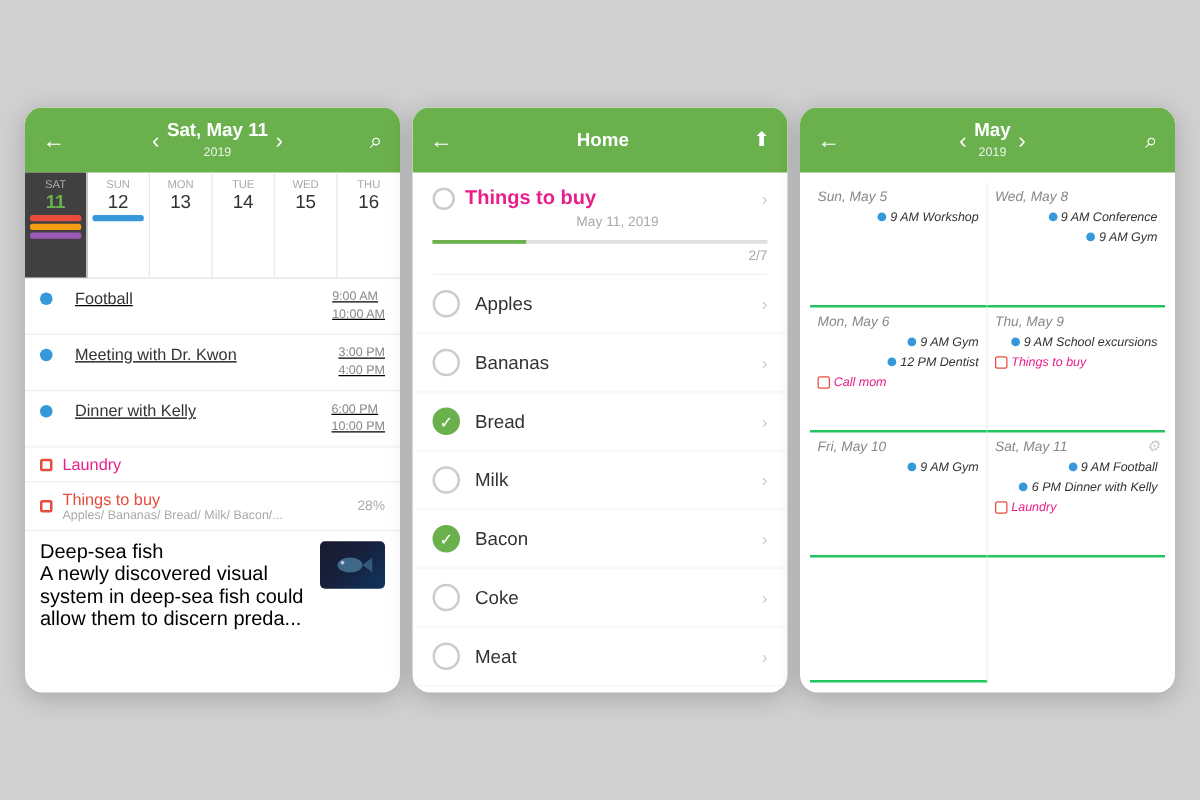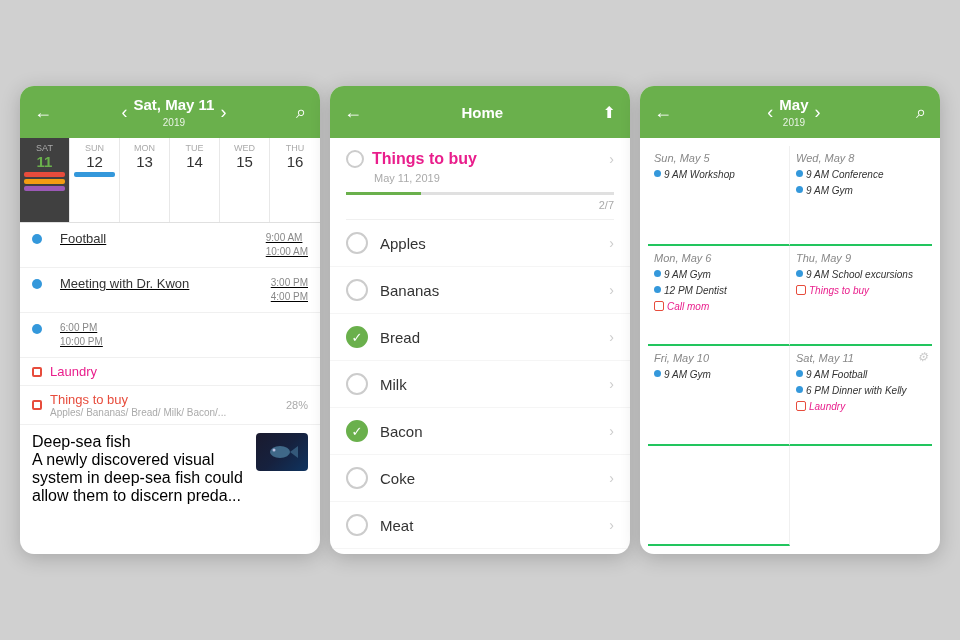--- a/index.html
+++ b/index.html
@@ -212,20 +212,21 @@
       flex: 1;
     }
     .chevron-right {
       color: #ccc;
       font-size: 14px;
     }
     .list-date {
       font-size: 11px;
       color: #aaa;
       padding: 0 16px 8px 44px;
+      text-align: center;
     }
     .progress-bar-container {
       height: 3px;
       background: #e0e0e0;
       margin: 0 16px 4px;
     }
     .progress-bar-fill {
       height: 100%;
       background: #6ab04c;
     }
@@ -294,20 +295,21 @@
       font-size: 11px;
       color: #888;
       margin-bottom: 4px;
       font-weight: 500;
     }
     .month-event {
       display: flex;
       align-items: flex-start;
       gap: 3px;
       margin-bottom: 3px;
+      justify-content: flex-end;
     }
     .month-dot {
       width: 7px;
       height: 7px;
       border-radius: 50%;
       margin-top: 2px;
       flex-shrink: 0;
     }
     .month-event-text {
       font-size: 10px;
@@ -406,20 +408,21 @@
         <span class="event-name">Football</span>
         <div class="event-time">9:00 AM<br>10:00 AM</div>
       </div>
       <div class="event-item">
         <div class="event-dot" style="background:#3498db"></div>
         <span class="event-name">Meeting with Dr. Kwon</span>
         <div class="event-time">3:00 PM<br>4:00 PM</div>
       </div>
       <div class="event-item">
         <div class="event-dot" style="background:#3498db"></div>
+        <span class="event-name">Dinner with Kelly</span>
         <div class="event-time">6:00 PM<br>10:00 PM</div>
       </div>
       <div class="reminder-item">
         <div class="reminder-dot"></div>
         <span class="reminder-name pink">Laundry</span>
       </div>
       <div class="reminder-item">
         <div class="reminder-dot"></div>
         <div style="flex:1">
           <div class="reminder-name red">Things to buy</div>

